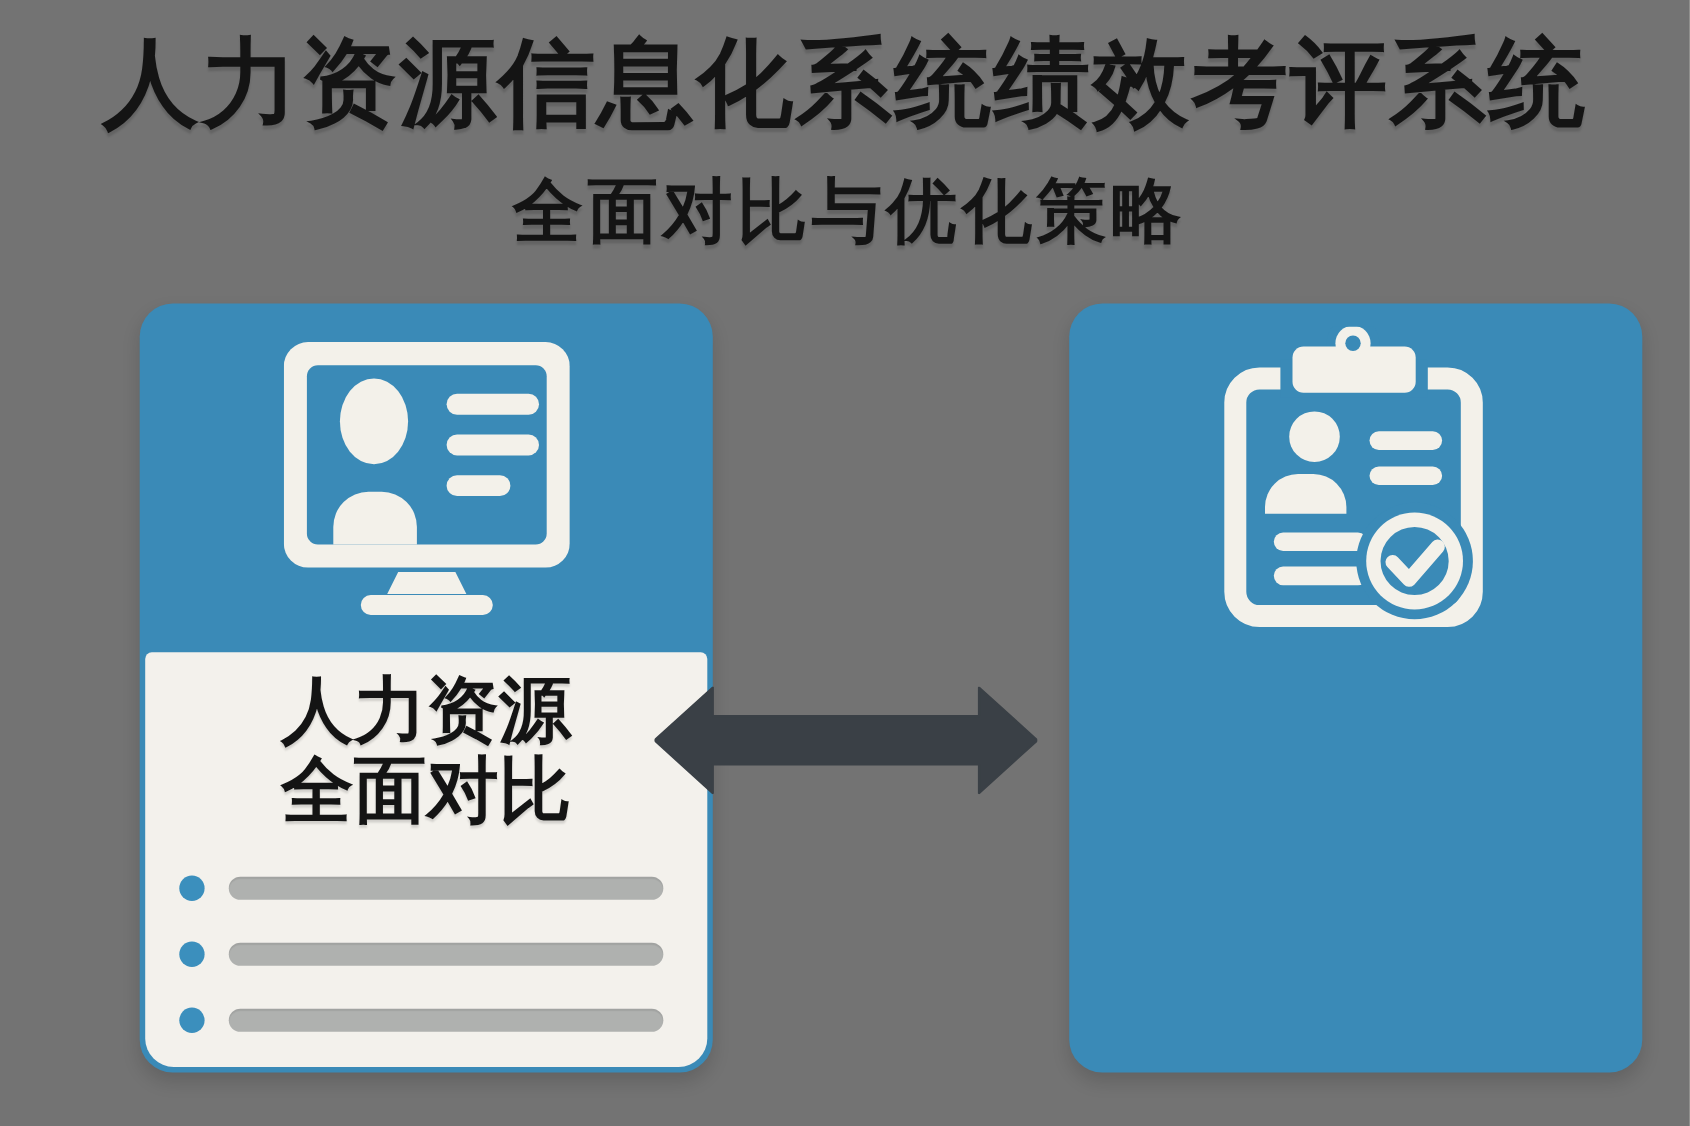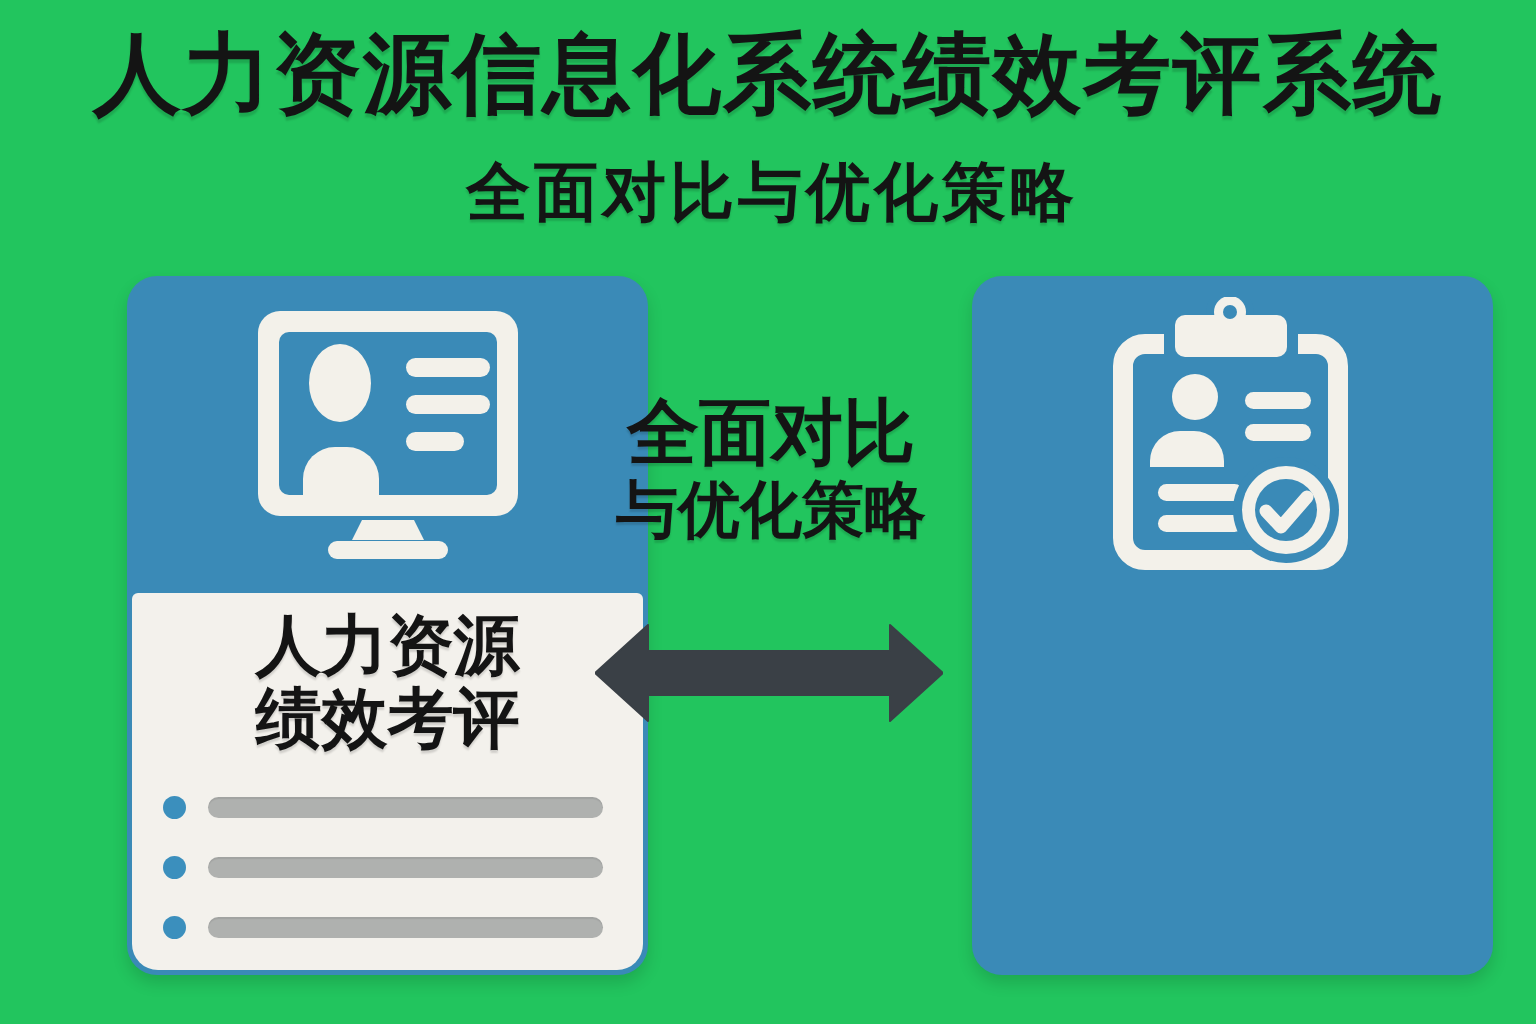--- a/index.html
+++ b/index.html
@@ -5,24 +5,23 @@
   * { margin: 0; padding: 0; box-sizing: border-box; }
   html, body { width: 1536px; height: 1024px; }
   body {
     font-family: "Liberation Sans", sans-serif;
     background: #f0eee8;
   }
   .stage {
     position: relative;
     width: 1536px;
     height: 1024px;
-    background: #22c55e;
+    background: #737373;
     overflow: hidden;
     color: #161616;
-    font-family: Liberation Serif, serif;
   }
   .main-title {
     position: absolute;
     top: 26px; left: 0; width: 100%;
     text-align: center;
     font-size: 88px;
     font-weight: 900;
     line-height: 1.12;
     letter-spacing: 2px;
     color: #141414;
@@ -134,43 +133,39 @@
         <rect x="148" y="47" width="84" height="19" rx="9.5" fill="#f3f1ea"></rect>
         <rect x="148" y="84" width="84" height="19" rx="9.5" fill="#f3f1ea"></rect>
         <rect x="148" y="121" width="58" height="19" rx="9.5" fill="#f3f1ea"></rect>
         <path d="M104 209 h52 l10 20 h-72 z" fill="#f3f1ea"></path>
         <rect x="70" y="230" width="120" height="18" rx="9" fill="#f3f1ea"></rect>
       </svg>
     </div>
     <div class="card-body">
       <div class="card-title">
         <div>人力资源</div>
-        <div>绩效考评</div>
+        <div>全面对比</div>
       </div>
       <div class="bullet-list">
         <div class="bullet-row">
           <span class="dot"></span>
           <span class="bar"></span>
         </div>
         <div class="bullet-row">
           <span class="dot"></span>
           <span class="bar"></span>
         </div>
         <div class="bullet-row">
           <span class="dot"></span>
           <span class="bar"></span>
         </div>
       </div>
     </div>
   </section>
 
-  <div class="center-label">
-    <div class="center-line1">全面对比</div>
-    <div class="center-line2">与优化策略</div>
-  </div>
   <div class="arrow-wrap">
     <svg width="348" height="98" viewBox="0 0 348 98">
       <polygon points="0,49 53,1 53,27 295,27 295,1 348,49 295,97 295,71 53,71 53,97" fill="#3a4046" stroke="#3a4046" stroke-width="2" stroke-linejoin="round"></polygon>
     </svg>
   </div>
 
   <section class="card card-right">
     <div class="card-header">
       <svg width="250" height="275" viewBox="0 0 250 275">
         <rect x="15" y="47" width="215" height="216" rx="22" fill="none" stroke="#f3f1ea" stroke-width="20"></rect>

